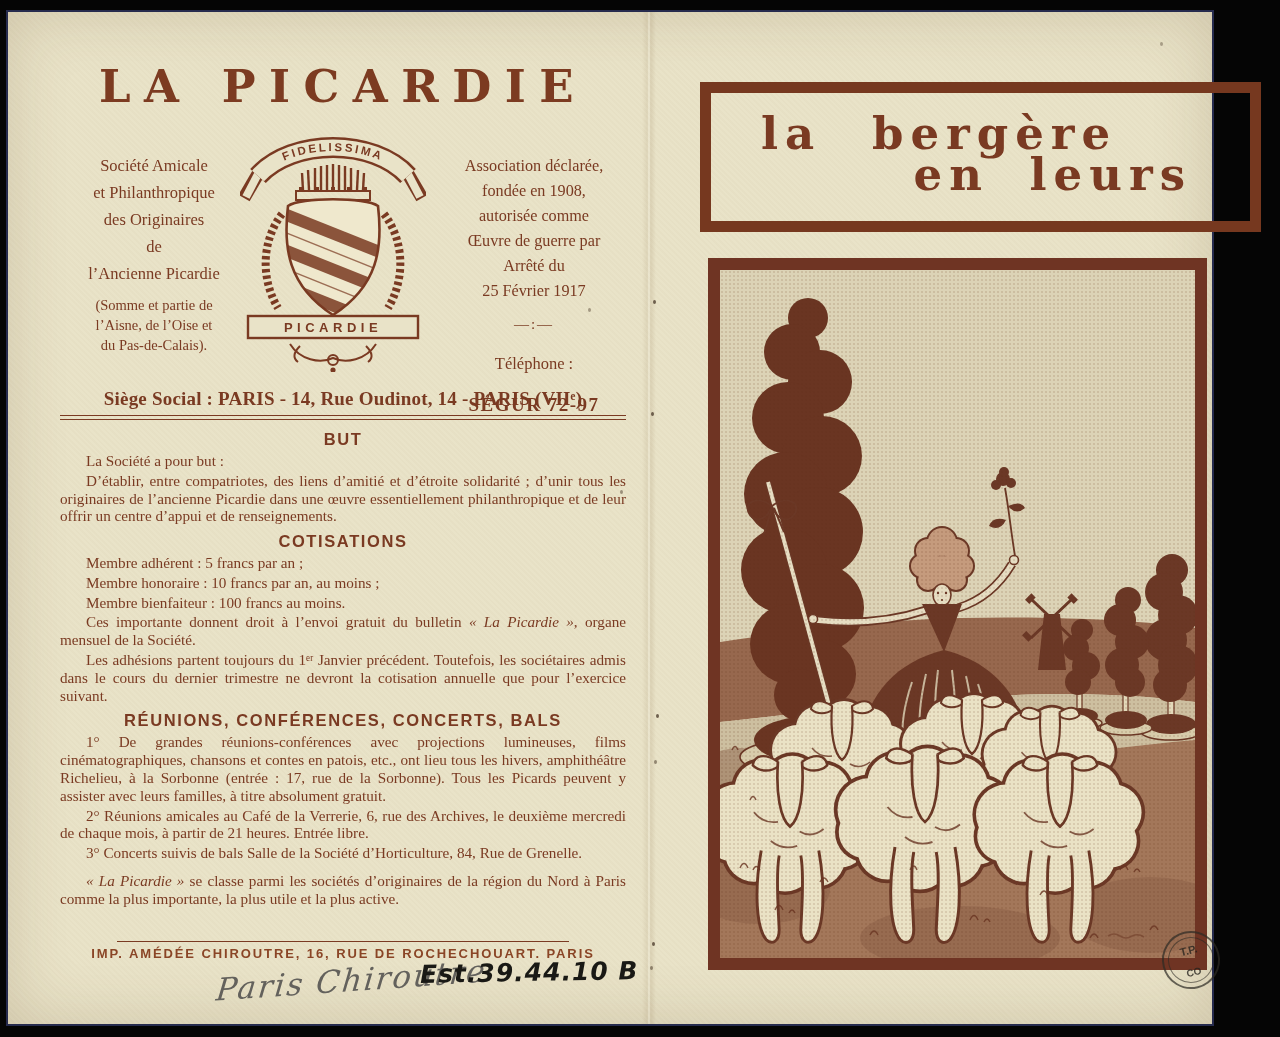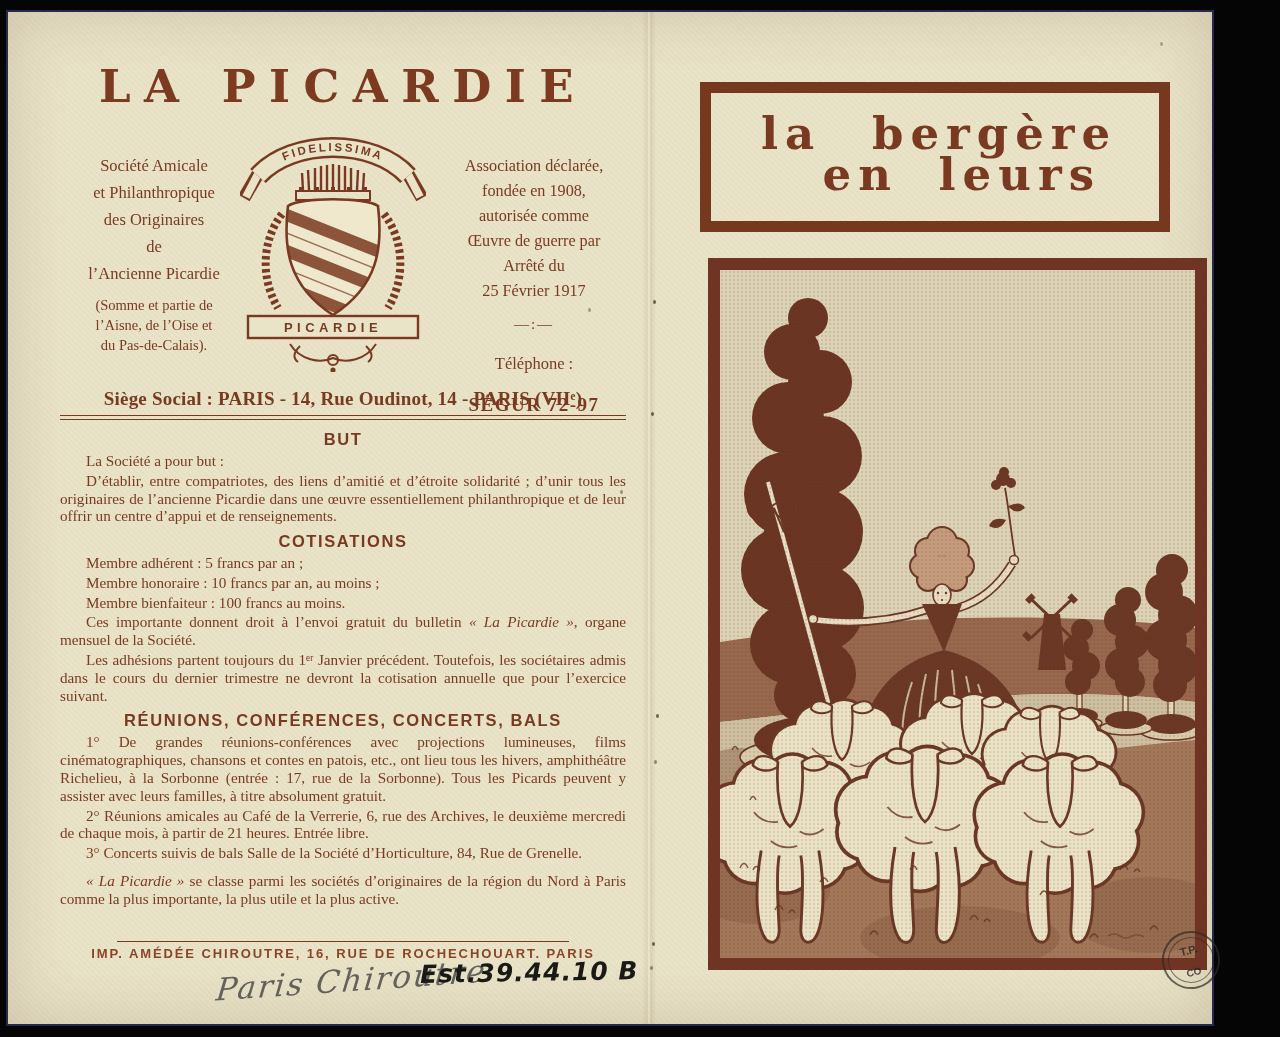--- a/index.html
+++ b/index.html
@@ -36,21 +36,21 @@
     font-size:13px;font-weight:bold;letter-spacing:1.9px;color:#8a4526;}
   .hand-pencil{left:208px;top:950px;font-size:31px;color:#63615c;font-style:italic;
     font-family:"DejaVu Serif",serif;transform:rotate(-4deg) skewX(-10deg);letter-spacing:2px;}
   .hand-ink{left:412px;top:946px;font-size:25px;color:#191915;font-style:italic;font-weight:bold;
     font-family:"DejaVu Sans",sans-serif;transform:rotate(-1deg);letter-spacing:1px;}
   
   .crease{left:634px;top:0;width:14px;height:1012px;
     background:linear-gradient(90deg,rgba(0,0,0,0),rgba(120,90,50,.10) 38%,rgba(255,255,245,.30) 50%,rgba(120,90,50,.13) 62%,rgba(0,0,0,0));}
   .speck{width:3px;height:4px;border-radius:50%;background:#3c2b1c;opacity:.7;}
   
-  .titlebox{left:692px;top:70px;width:470px;height:150px;border:11px solid #76381f;}
+  .titlebox{left:692px;top:70px;width:561px;height:150px;border:11px solid #76381f;}
   .titlebox .l1{margin:14px 0 0 50px;font-family:"DejaVu Serif",serif;font-weight:bold;
     font-size:45px;letter-spacing:7px;word-spacing:28px;color:#7a3a22;}
   .titlebox .l2{margin:-12px 58px 0 0;text-align:right;font-family:"DejaVu Serif",serif;font-weight:bold;
     font-size:45px;letter-spacing:7px;word-spacing:18px;color:#7a3a22;}
   .illo{left:700px;top:246px;width:499px;height:712px;border:12px solid #6f3423;background:#dcd3b6;}
   .illo svg{display:block;}
   .halftone{position:absolute;inset:0;pointer-events:none;
     background-image:radial-gradient(rgba(95,45,20,.13) 1px, rgba(0,0,0,0) 1.3px);background-size:4px 4px;}
   .stamp{left:1154px;top:919px;width:58px;height:58px;border-radius:50%;
     border:2px solid rgba(45,42,36,.78);transform:rotate(-14deg);opacity:.9;}

